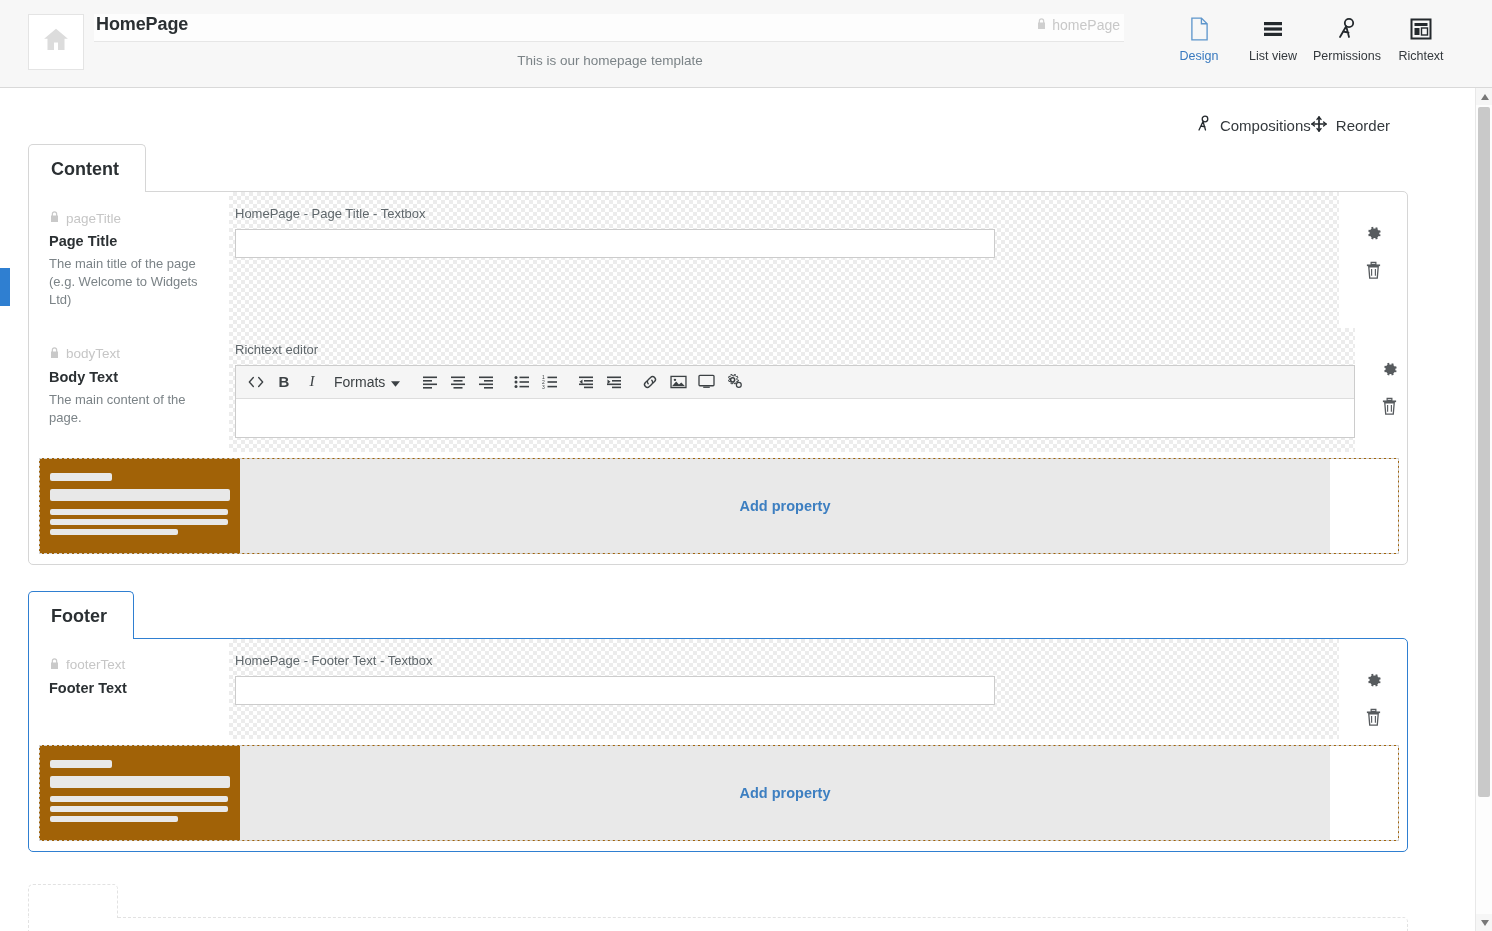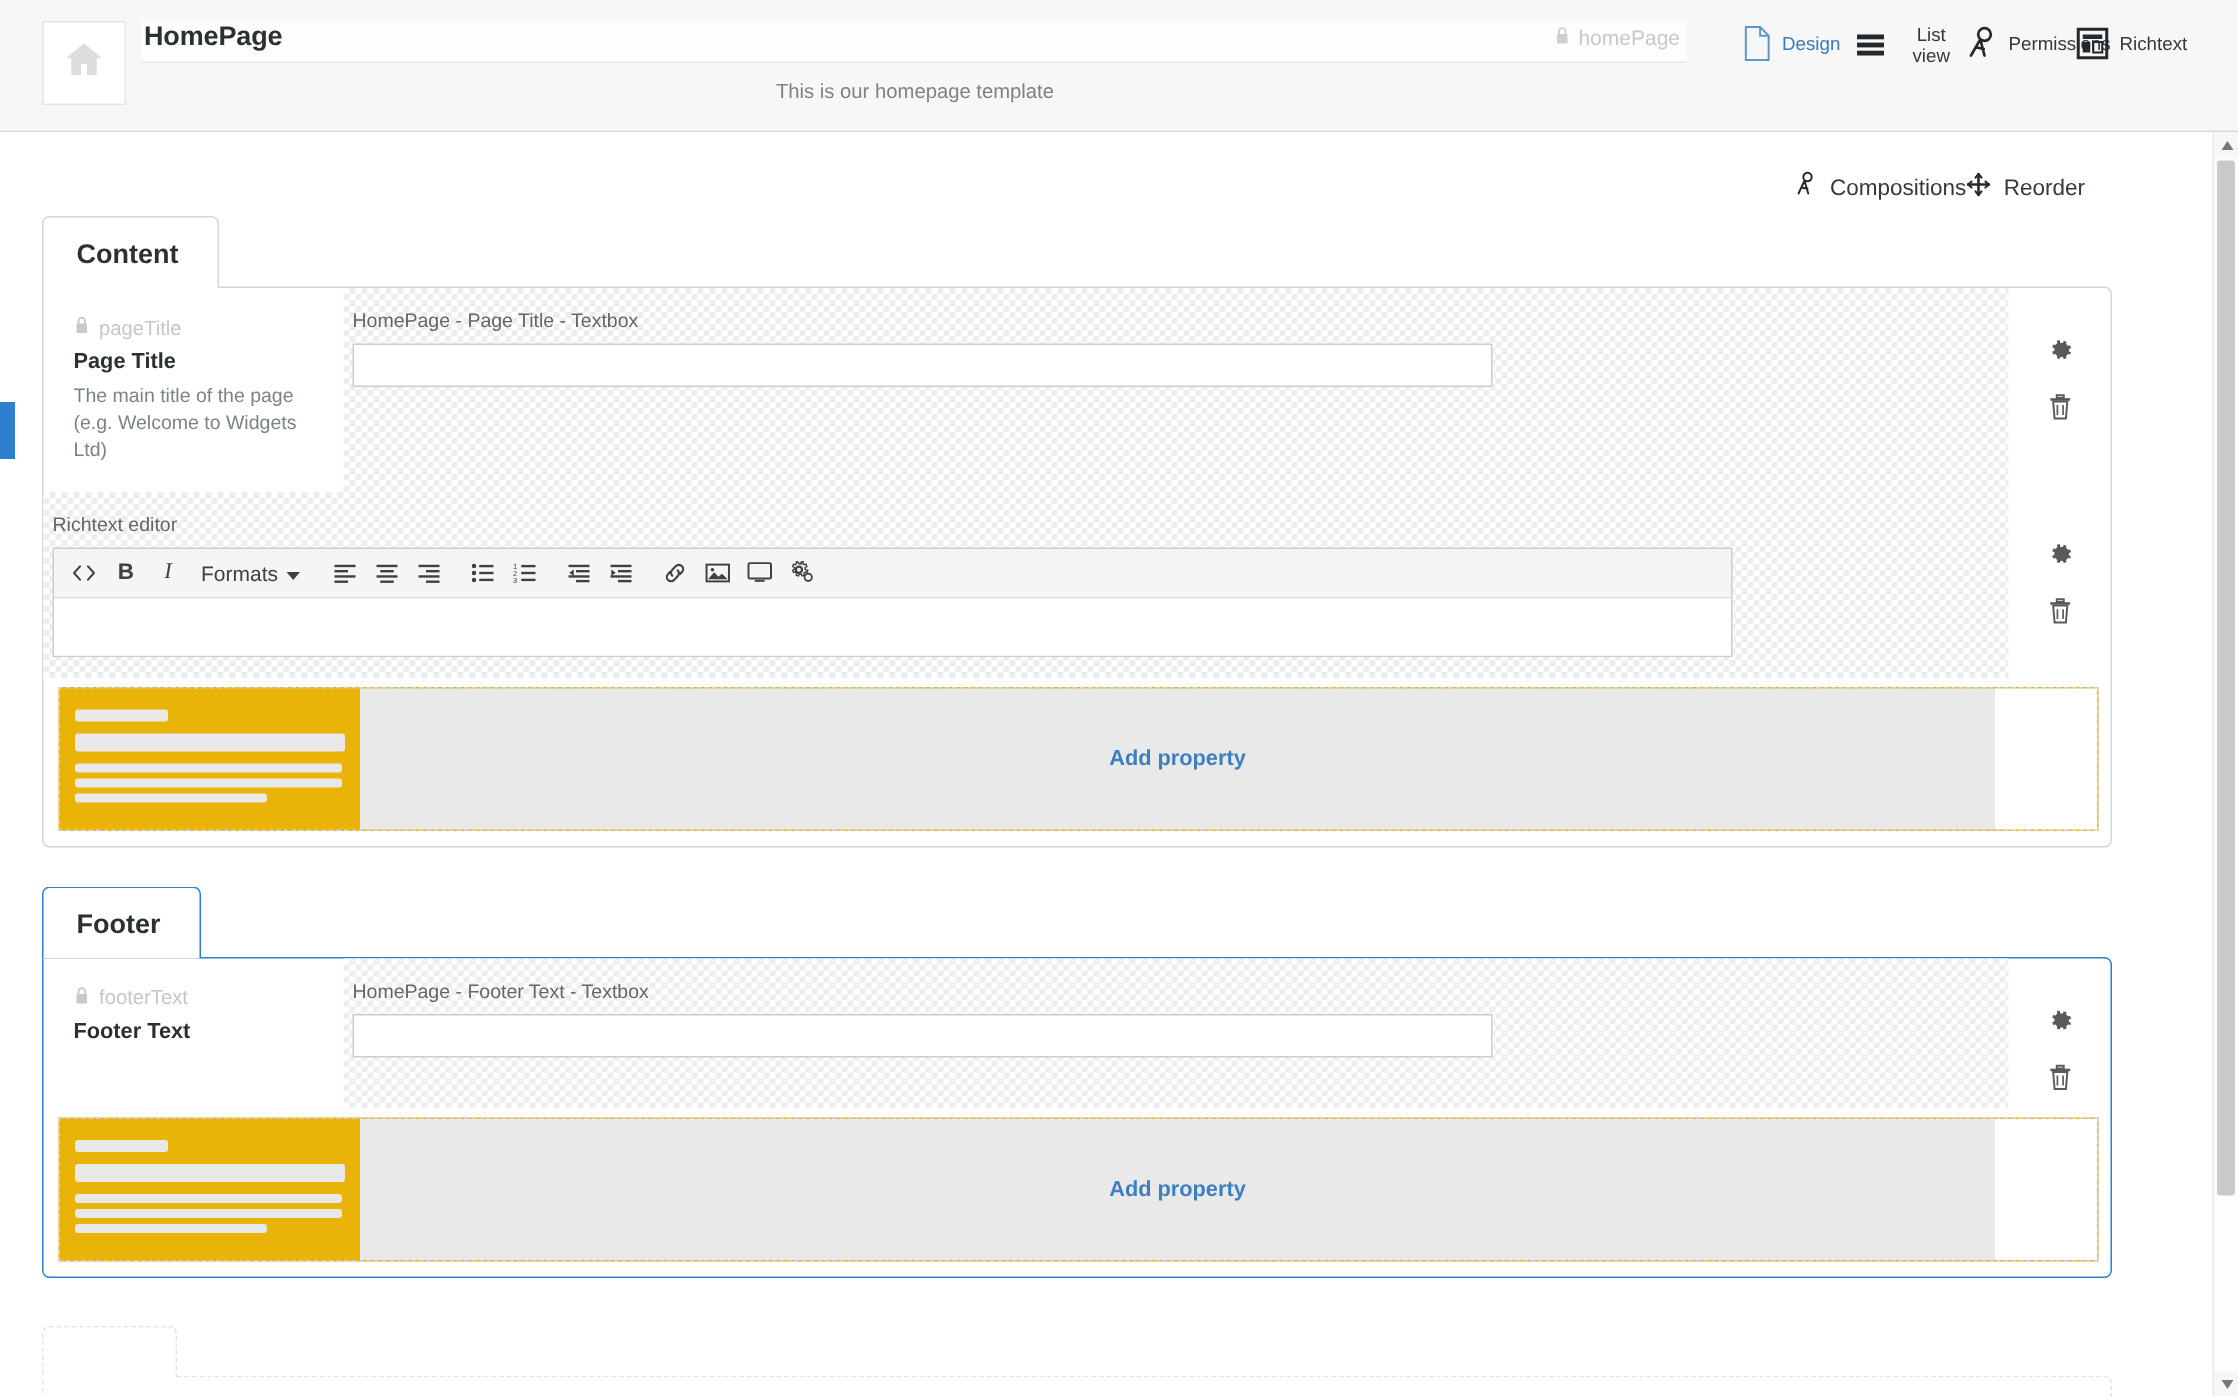--- a/index.html
+++ b/index.html
@@ -52,21 +52,21 @@
     font-size: 13.5px; color: #7b8387; padding-top: 11px; padding-left: 2px;
   }
 
   .topnav {
     display: flex; align-items: flex-start; gap: 0;
     padding: 16px 34px 0 0; margin-left: auto;
     flex: none;
   }
   .topnav-item {
     width: 74px;
-    display: flex; flex-direction: row; align-items: center;
+    display: flex; flex-direction: column; align-items: center;
     gap: 7px; cursor: pointer;
     font-size: 12.5px; color: #34393d;
   }
   .topnav-item.active { color: #3879bf; }
   .topnav-icon { height: 26px; display: flex; align-items: center; justify-content: center; }
 
   
   .canvas {
     position: relative;
     height: 843px;
@@ -174,21 +174,21 @@
     gap: 6px; display: flex;
   }
   .rte-sep { width: 8px; }
   .rte-body { height: 38px; background: #fff; }
 
   
   .addprop {
     display: flex; align-items: stretch;
     border: 1px dashed #d2d2d2;
     margin: 6px 8px 10px 10px;
-    background: #eab308;
+    background: #a16207;
     min-height: 70px;
   }
   .addprop-skel { width: 200px; flex: none; padding: 14px 18px 14px 10px; }
   .skel { background: #e8e8e8; border-radius: 2px; margin-bottom: 4px; }
   .skel.s1 { width: 62px; height: 8px; margin-bottom: 8px; }
   .skel.s2 { width: 180px; height: 12px; margin-bottom: 8px;}
   .skel.s3 { width: 178px; height: 6px; }
   .skel.s4 { width: 178px; height: 6px; }
   .skel.s5 { width: 128px; height: 6px; }
   .addprop-btn {
@@ -371,20 +371,32 @@
                   <path d="M6.5 1.5h5v2h-5z" fill="none" stroke="#3a3f43" stroke-width="1.3"></path>
                   <rect x="2" y="3.6" width="14" height="1.8" fill="#3a3f43"></rect>
                   <path d="M4 6h10l-1 12H5L4 6z" fill="none" stroke="#3a3f43" stroke-width="1.4"></path>
                   <path d="M7 8.5v7M11 8.5v7" stroke="#3a3f43" stroke-width="1.2"></path>
                 </svg>
             </span>
           </div>
         </div>
 
         <div class="prop-row">
+          <div class="prop-left">
+            <div class="prop-alias">
+              <span>
+                <svg width="11" height="13" viewBox="0 0 12 14">
+                    <path d="M3 6V4.2a3 3 0 1 1 6 0V6h.8v7H2.2V6H3zm1.3 0h3.4V4.2a1.7 1.7 0 1 0-3.4 0V6z"></path>
+                  </svg>
+              </span>
+              <span>bodyText</span>
+            </div>
+            <div class="prop-name">Body Text</div>
+            <div class="prop-desc">The main content of the page.</div>
+          </div>
 
           <div class="prop-editor">
             <div class="editor-caption">Richtext editor</div>
 
             <div class="rte">
               <div class="rte-toolbar">
 
                 <div class="rte-btn">
                   <svg width="16" height="14" viewBox="0 0 18 14">
                       <path d="M6 2 1.5 7 6 12M12 2l4.5 5L12 12" fill="none" stroke="#3c4144" stroke-width="1.5" stroke-linecap="round" stroke-linejoin="round"></path>

